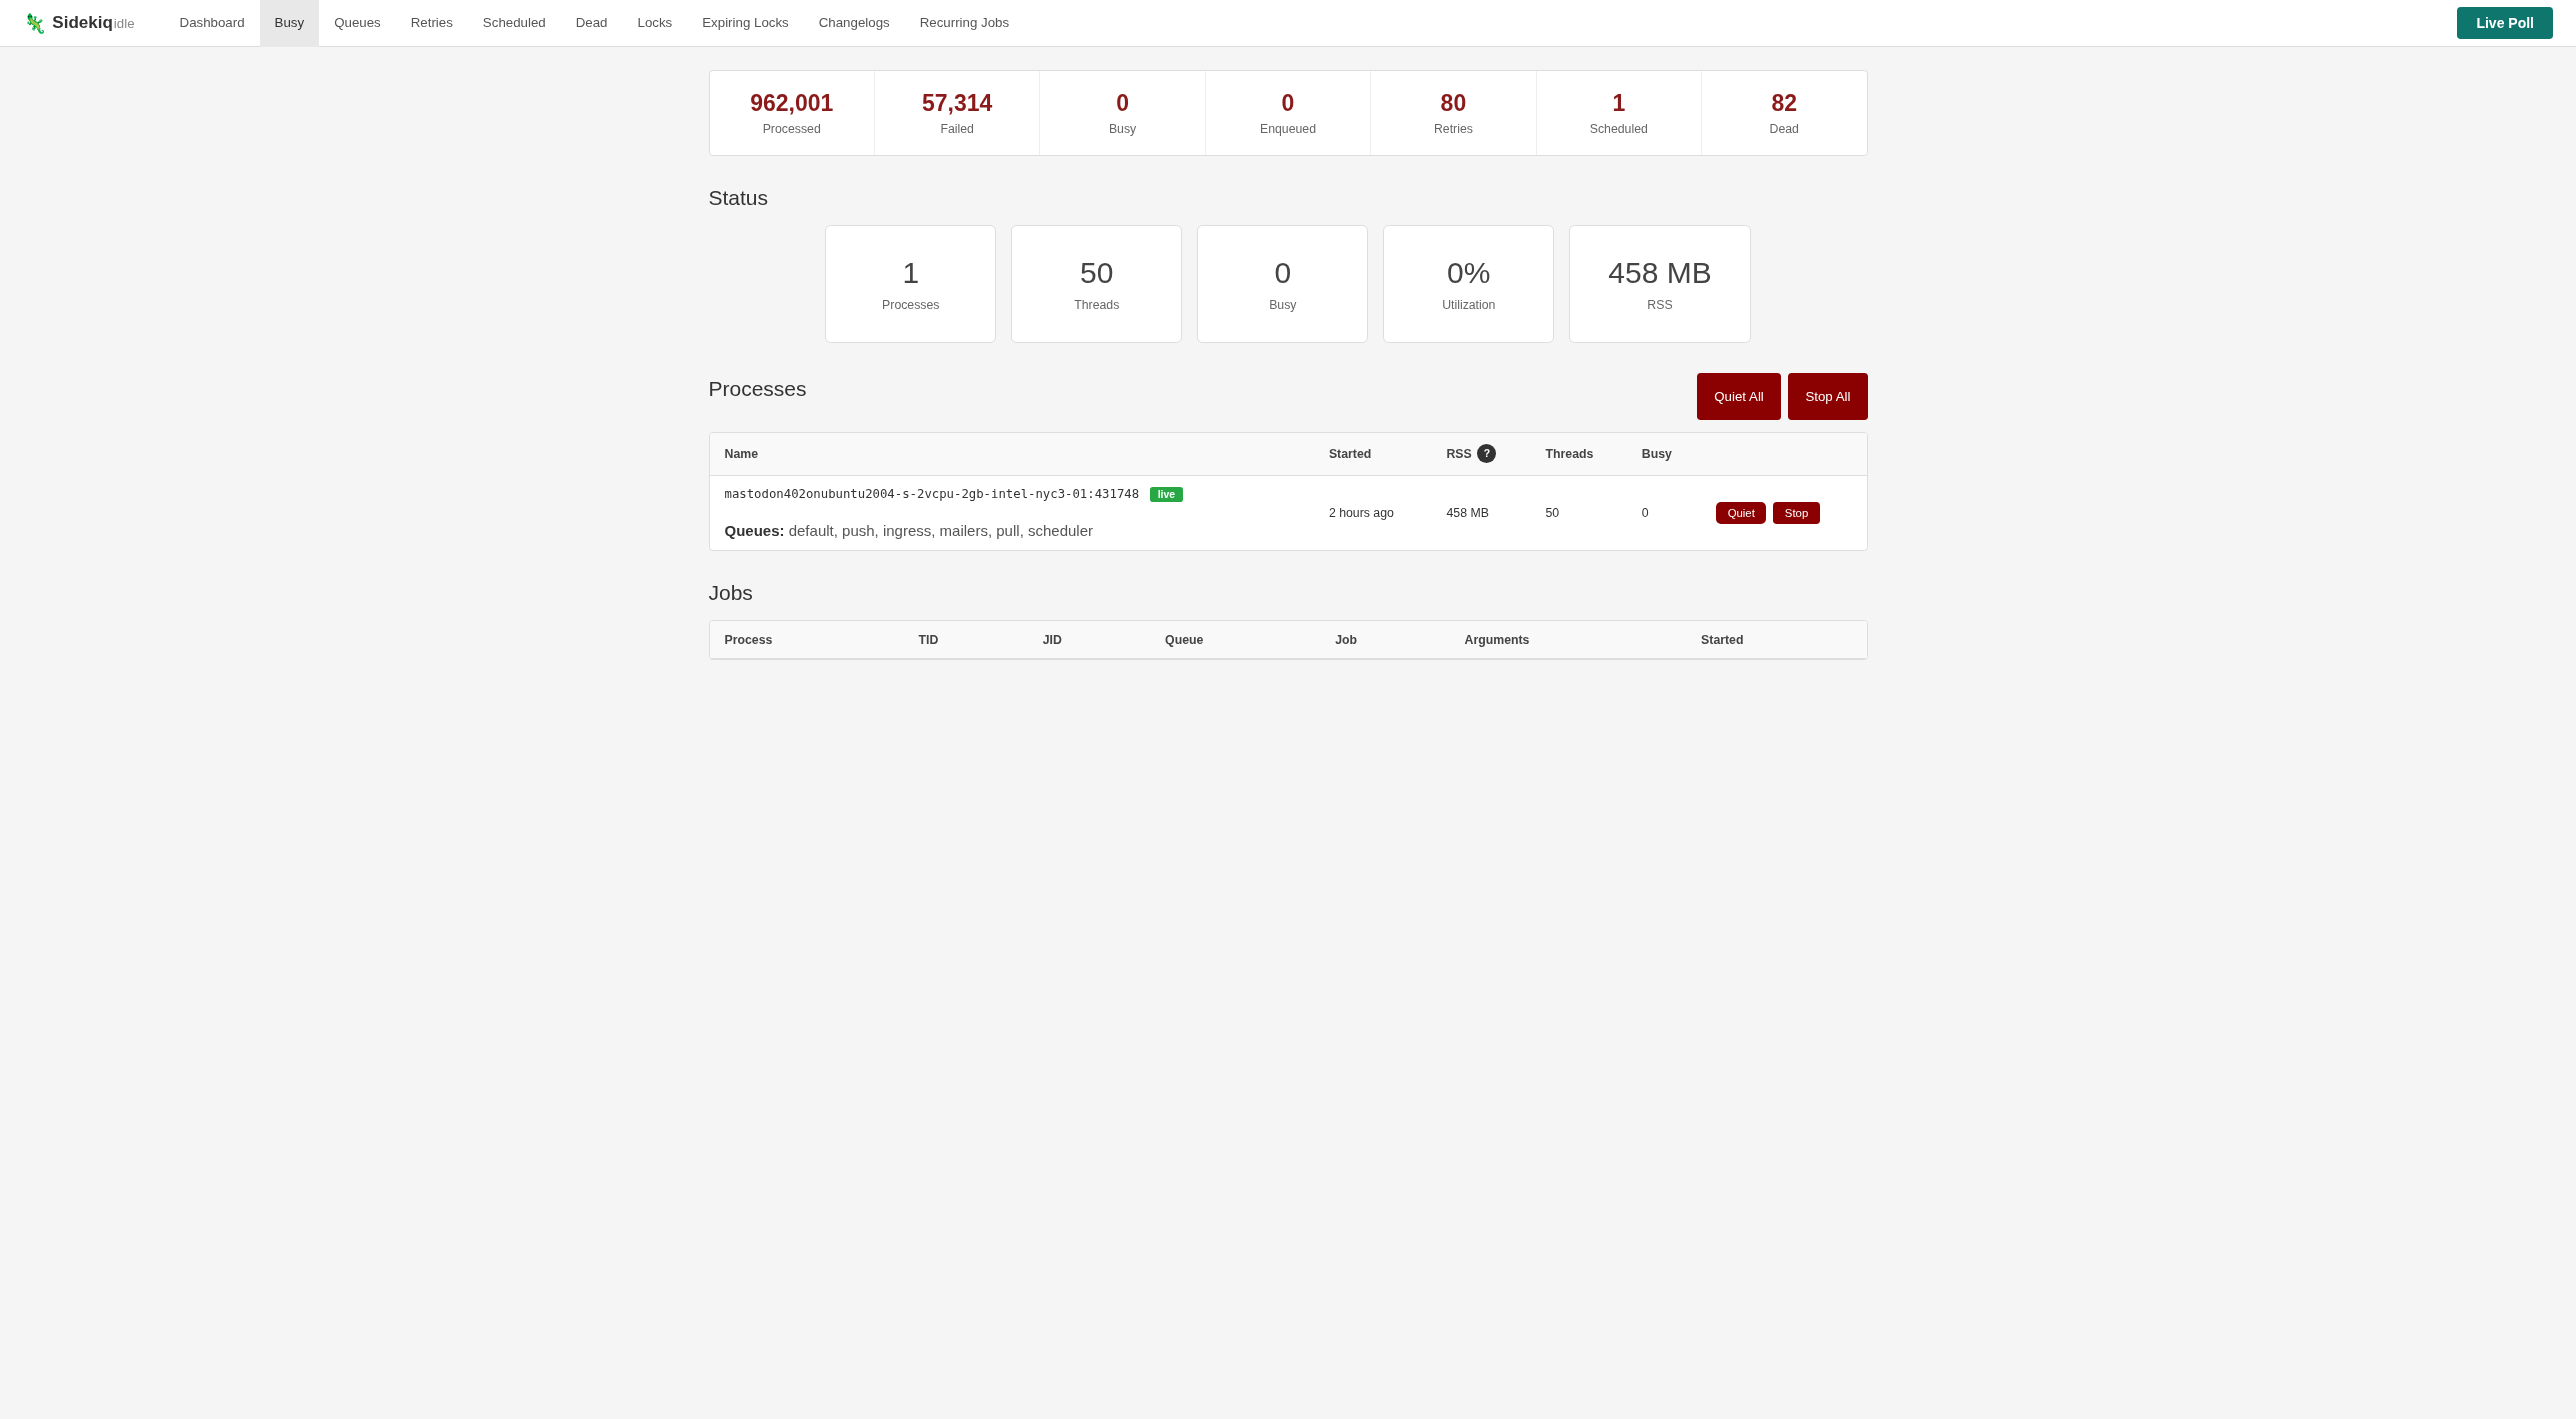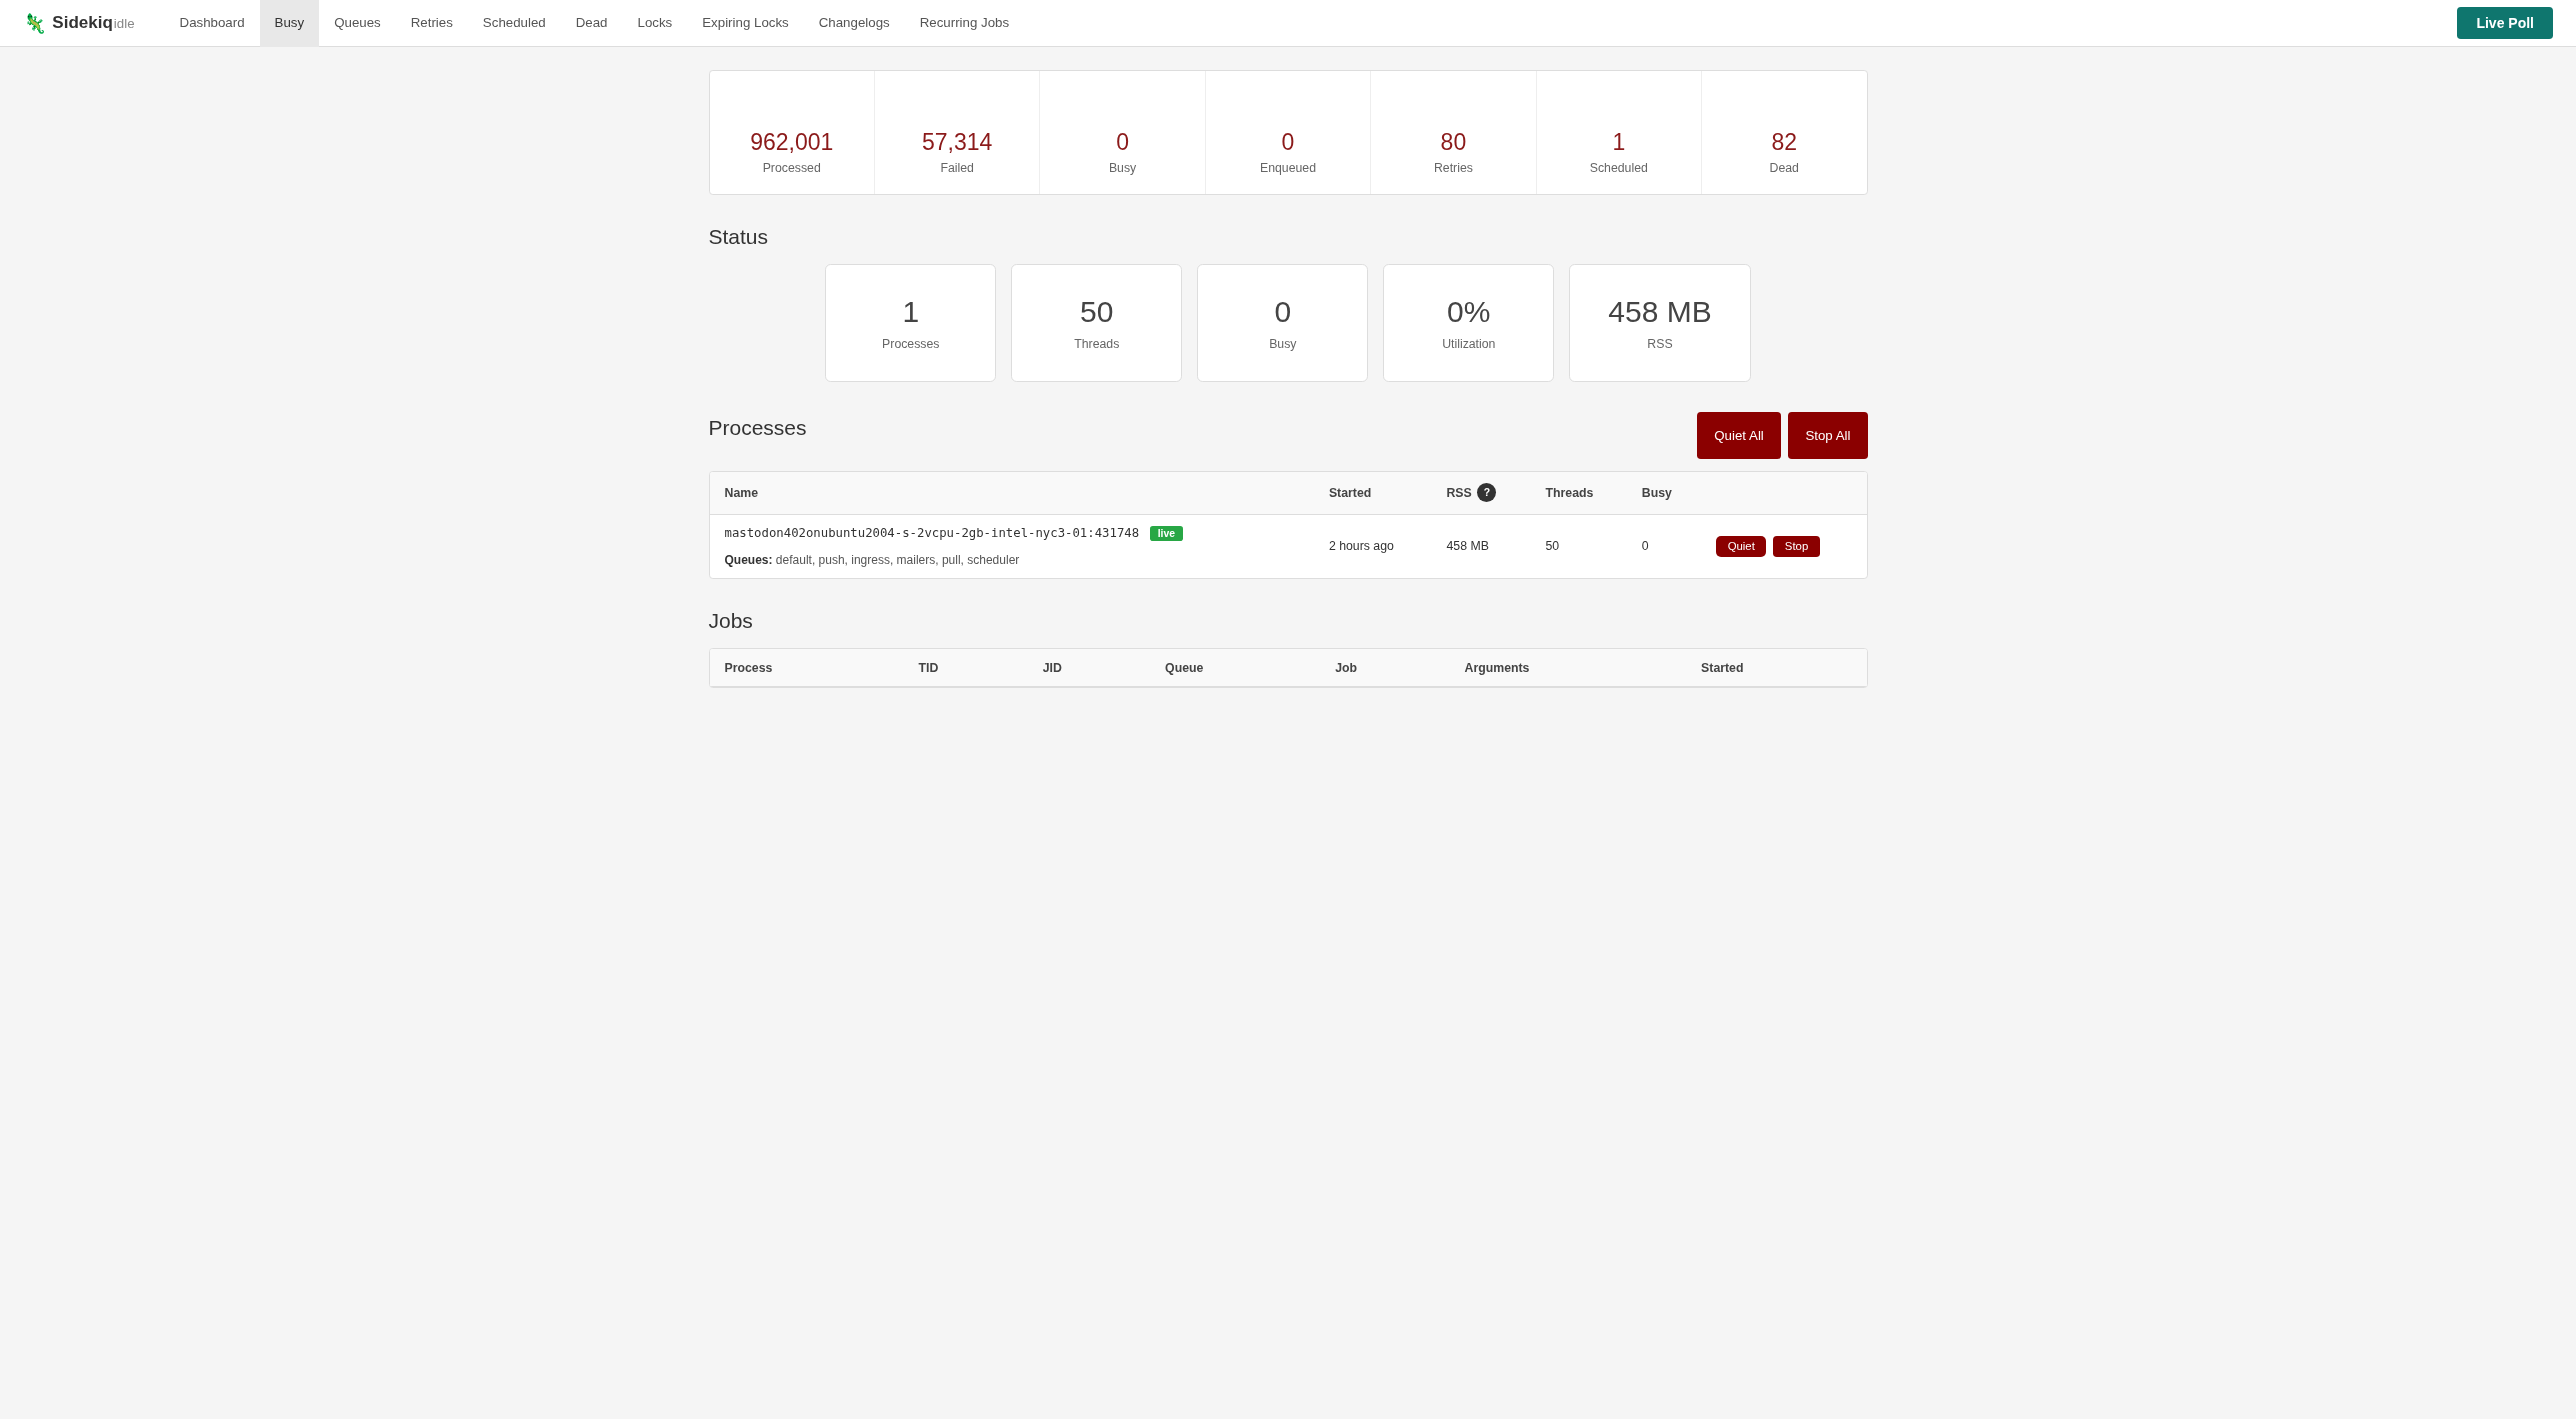--- a/index.html
+++ b/index.html
@@ -82,25 +82,24 @@
     }
     .stat-item {
       flex: 1;
       text-align: center;
       padding: 19px 15px;
       border-right: 0.9px solid #eee;
     }
     .stat-item:last-child { border-right: none; }
     .stat-value {
       font-size: 23px;
-      font-weight: 400;
+      font-weight: 700;
       color: #8b1a1a;
       display: block;
       margin-bottom: 3.8px;
-      margin-top: 39px;
     }
     .stat-label {
       font-size: 12.3px;
       color: #666;
     }
 
     
     .section-title {
       font-size: 21px;
       font-weight: 400;
@@ -179,21 +178,21 @@
       color: #444;
     }
     td {
       padding: 11.4px 15px;
       font-size: 12.3px;
       color: #333;
       border-bottom: 0.9px solid #eee;
     }
     tr:last-child td { border-bottom: none; }
     .process-name { font-family: monospace; font-size: 12.3px; }
-    .queue-info { font-size: 12px; color: #555; margin-top: 12px; }
+    .queue-info { font-size: 15px; color: #555; margin-top: 20px; }
     .queue-info strong { color: #333; }
     .badge-live {
       display: inline-block;
       background: #28a745;
       color: #fff;
       font-size: 10.4px;
       padding: 1.9px 7.6px;
       border-radius: 2.8px;
       margin-left: 7.6px;
       font-weight: 600;

